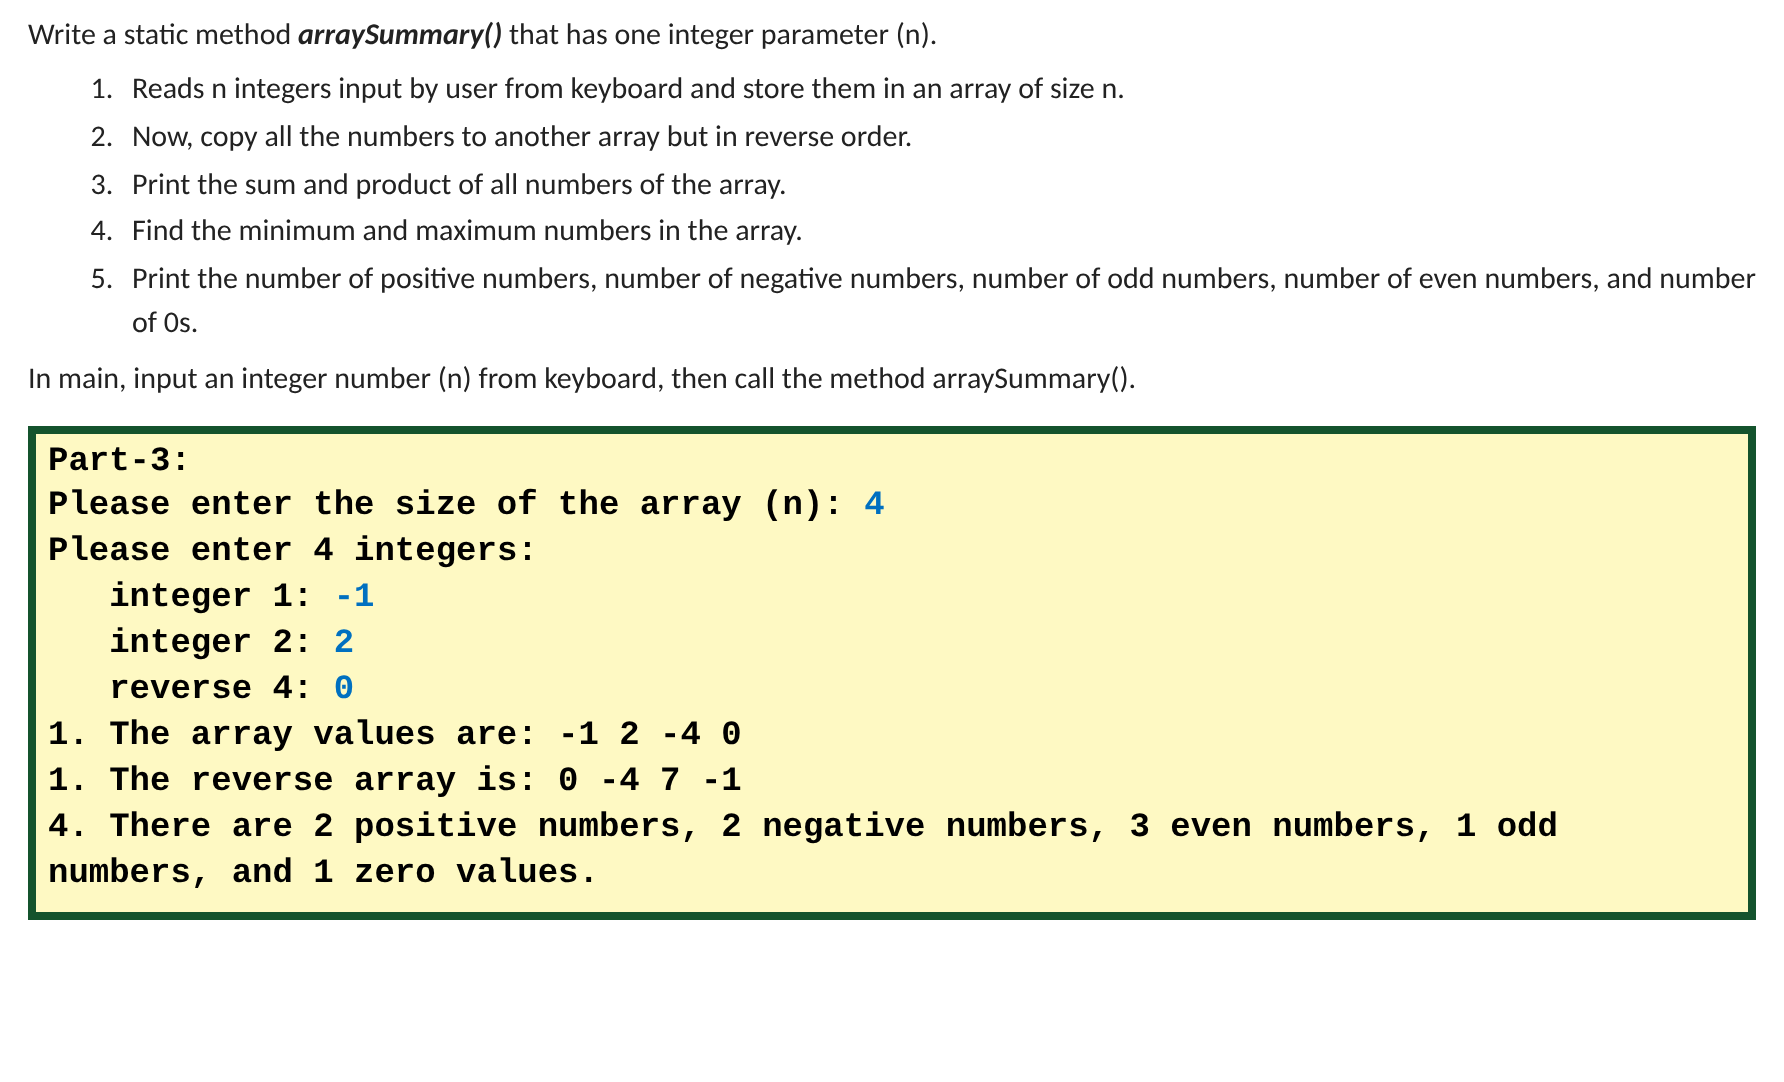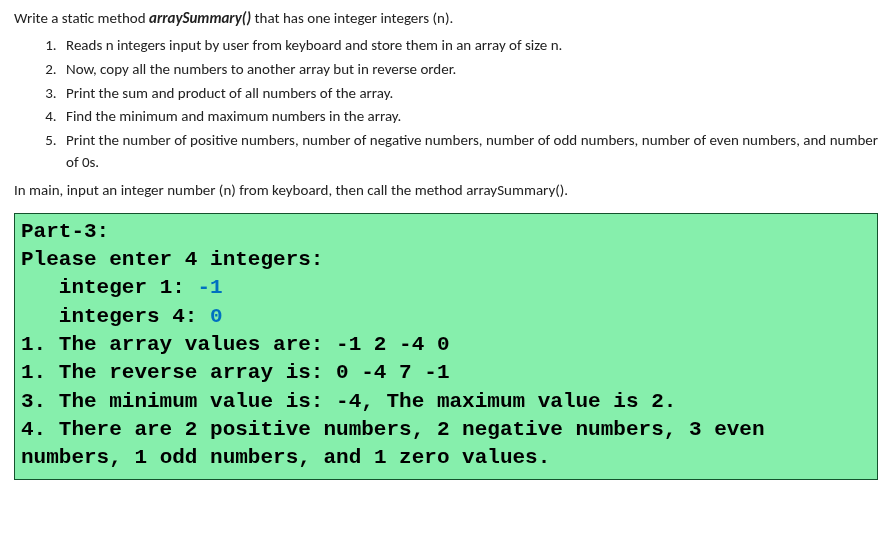--- a/index.html
+++ b/index.html
@@ -29,53 +29,54 @@
     padding-left: 6px;
     margin: 2px 0;
     line-height: 1.45;
     text-align: justify;
   }
   .post-line {
     margin: 4px 0 12px 0;
     line-height: 1.4;
   }
   .console {
-    border: 1px solid #14532d;
+    border: 4px solid #14532d;
     padding: 4px 6px 6px 6px;
     font-family: "Courier New", monospace;
-    font-size: 21px;
+    font-size: 17px;
     font-weight: bold;
     line-height: 1.35;
-    background: #86efac;
+    background: #fef9c3;
   }
   .console .row {
     white-space: pre-wrap;
   }
   .blue { color: #0070c0; }
   .black { color: #000; }
 </style>
 </head>
 <body>
 
 <p class="intro-line">
-  <span>Write a static method </span><span class="methodname">arraySummary()</span><span> that has one integer integers (n).</span>
+  <span>Write a static method </span><span class="methodname">arraySummary()</span><span> that has one integer parameter (n).</span>
 </p>
 
 <ol class="tasks">
   <li>Reads n integers input by user from keyboard and store them in an array of size n.</li>
   <li>Now, copy all the numbers to another array but in reverse order.</li>
   <li>Print the sum and product of all numbers of the array.</li>
   <li>Find the minimum and maximum numbers in the array.</li>
   <li>Print the number of positive numbers, number of negative numbers, number of odd numbers, number of even numbers, and number of 0s.</li>
 </ol>
 
 <p class="post-line">In main, input an integer number (n) from keyboard, then call the method arraySummary().</p>
 
 <div class="console">
   <div class="row black">Part-3:</div>
+  <div class="row"><span class="black">Please enter the size of the array (n): </span><span class="blue">4</span></div>
   <div class="row"><span class="black">Please enter </span><span class="black">4</span><span class="black"> integers:</span></div>
   <div class="row"><span class="black">   integer 1: </span><span class="blue">-1</span></div>
-  <div class="row"><span class="black">   integers 4: </span><span class="blue">0</span></div>
+  <div class="row"><span class="black">   integer 2: </span><span class="blue">2</span></div>
+  <div class="row"><span class="black">   reverse 4: </span><span class="blue">0</span></div>
   <div class="row black"><span>1. The array values are: </span><span>-1 2 -4 0</span></div>
   <div class="row black"><span>1. The reverse array is: </span><span>0 -4 7 -1</span></div>
-  <div class="row black"><span>3. The minimum value is: </span><span>-4</span><span>, The maximum value is </span><span>2</span><span>.</span></div>
   <div class="row black"><span>4. There are </span><span>2</span><span> positive numbers, </span><span>2</span><span> negative numbers, </span><span>3</span><span> even numbers, </span><span>1</span><span> odd numbers, and </span><span>1</span><span> zero values.</span></div>
 </div>
 
 </body></html>

